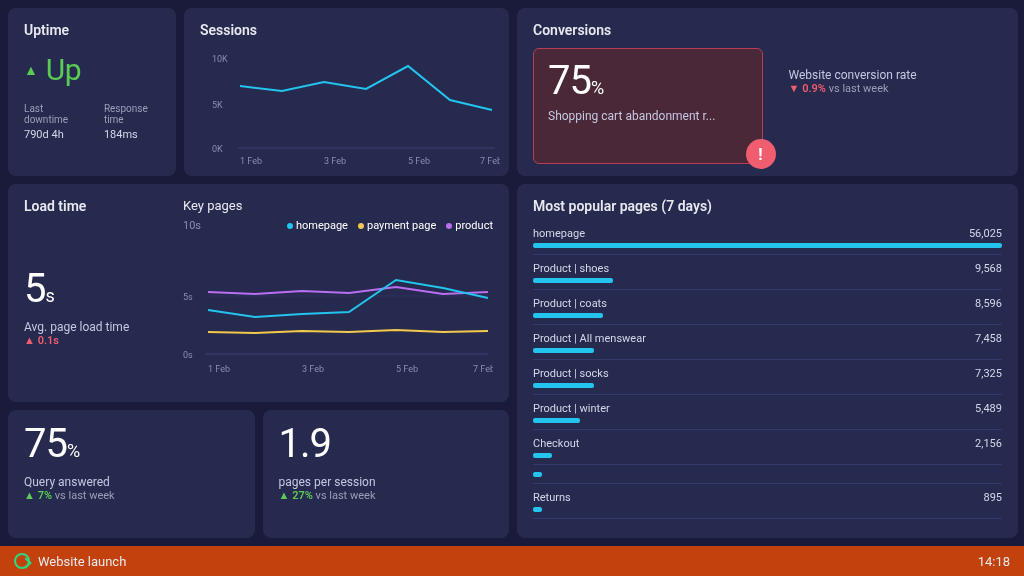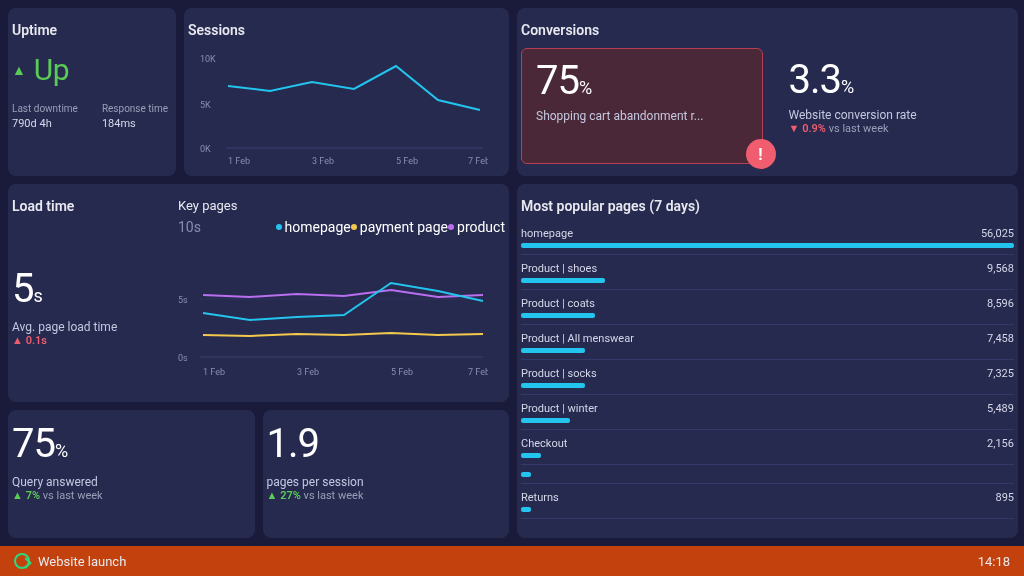--- a/index.html
+++ b/index.html
@@ -1,18 +1,18 @@
 <!DOCTYPE html>
 <html><head>
 <meta charset="utf-8">
 <style>
 *{box-sizing:border-box;margin:0;padding:0;font-family:-apple-system,BlinkMacSystemFont,"Segoe UI",Roboto,sans-serif}
 body{background:#1a1b3a;color:#fff;width:1024px;height:576px;overflow:hidden;display:flex;flex-direction:column}
 .grid{display:grid;grid-template-columns:168px 325px 501px;grid-template-rows:168px 218px 128px;gap:8px;padding:8px 8px 0 8px;flex:1}
-.card{background:#262a4f;border-radius:8px;padding:14px 4px;position:relative;overflow:hidden}
+.card{background:#262a4f;border-radius:8px;padding:14px 16px;position:relative;overflow:hidden}
 .card-title{font-size:14px;font-weight:600;color:#e8e9f0;margin-bottom:10px}
 .uptime{grid-column:1;grid-row:1}
 .sessions{grid-column:2;grid-row:1}
 .conversions{grid-column:3;grid-row:1}
 .loadtime{grid-column:1/3;grid-row:2;display:flex;gap:16px}
 .popular{grid-column:3;grid-row:2/4}
 .up-status{display:flex;align-items:center;gap:8px;margin:14px 0 16px 0}
 .up-arrow{color:#5acc55;font-size:14px}
 .up-word{color:#5acc55;font-size:30px;font-weight:400;letter-spacing:-0.5px}
 .uptime-stats{display:flex;gap:24px;font-size:10px;color:#9b9eb8}
@@ -22,21 +22,21 @@
 .bignum .unit{font-size:18px;font-weight:400}
 .subtext{font-size:12px;color:#c5c8e0;margin-top:11px}
 .delta{font-size:11px;}
 .delta.up{color:#5acc55}
 .delta.down{color:#f05d6e}
 .delta .pct{font-weight:600}
 .delta .rest{color:#9b9eb8}
 .loadtime-left{width:150px;display:flex;flex-direction:column;justify-content:center}
 .loadtime-right{flex:1}
 .keypages-title{font-size:13px;color:#e8e9f0;margin-bottom:6px}
-.legend{font-size:14px;display:flex;}
+.legend{font-size:11px;display:flex;gap:10px}
 .legend span{display:flex;align-items:center;gap:3px}
 .dot{width:6px;height:6px;border-radius:50%;display:inline-block}
 svg{display:block}
 .axis-label{font-size:9px;fill:#8a8db0}
 .conv-inner{display:flex;gap:12px;height:calc(100% - 24px)}
 .conv-box{flex:1;border-radius:6px;padding:12px 14px;position:relative}
 .conv-box.alert{background:#4a2838;border:1px solid #b83e56}
 .conv-label{font-size:12px;color:#c5c8e0;margin-top:8px;white-space:nowrap;overflow:hidden;text-overflow:ellipsis}
 .alert-icon{position:absolute;right:-14px;bottom:-6px;width:30px;height:30px;border-radius:50%;background:#f05d6e;display:flex;align-items:center;justify-content:center;color:#fff;font-size:16px;font-weight:700;z-index:2}
 .page-list{display:flex;flex-direction:column;gap:4px;max-height:calc(100% - 26px);overflow:hidden}
@@ -89,21 +89,20 @@
 
   <div class="card conversions">
     <div class="card-title">Conversions</div>
     <div class="conv-inner">
       <div class="conv-box alert">
         <div class="bignum"><span>75</span><span class="unit">%</span></div>
         <div class="conv-label">Shopping cart abandonment r...</div>
         <div class="alert-icon">!</div>
       </div>
       <div class="conv-box">
-        <div class="bignum"><span>3.3</span><span class="unit">%</span></div>
         <div class="conv-label">Website conversion rate</div>
         <div class="delta down">▼ <span class="pct">0.9%</span> <span class="rest">vs last week</span></div>
       </div>
     </div>
   </div>
 
   <div class="card loadtime">
     <div class="loadtime-left">
       <div class="card-title" style="position:absolute;top:14px">Load time</div>
       <div class="bignum" style="margin-top:30px"><span>5</span><span class="unit">s</span></div>

